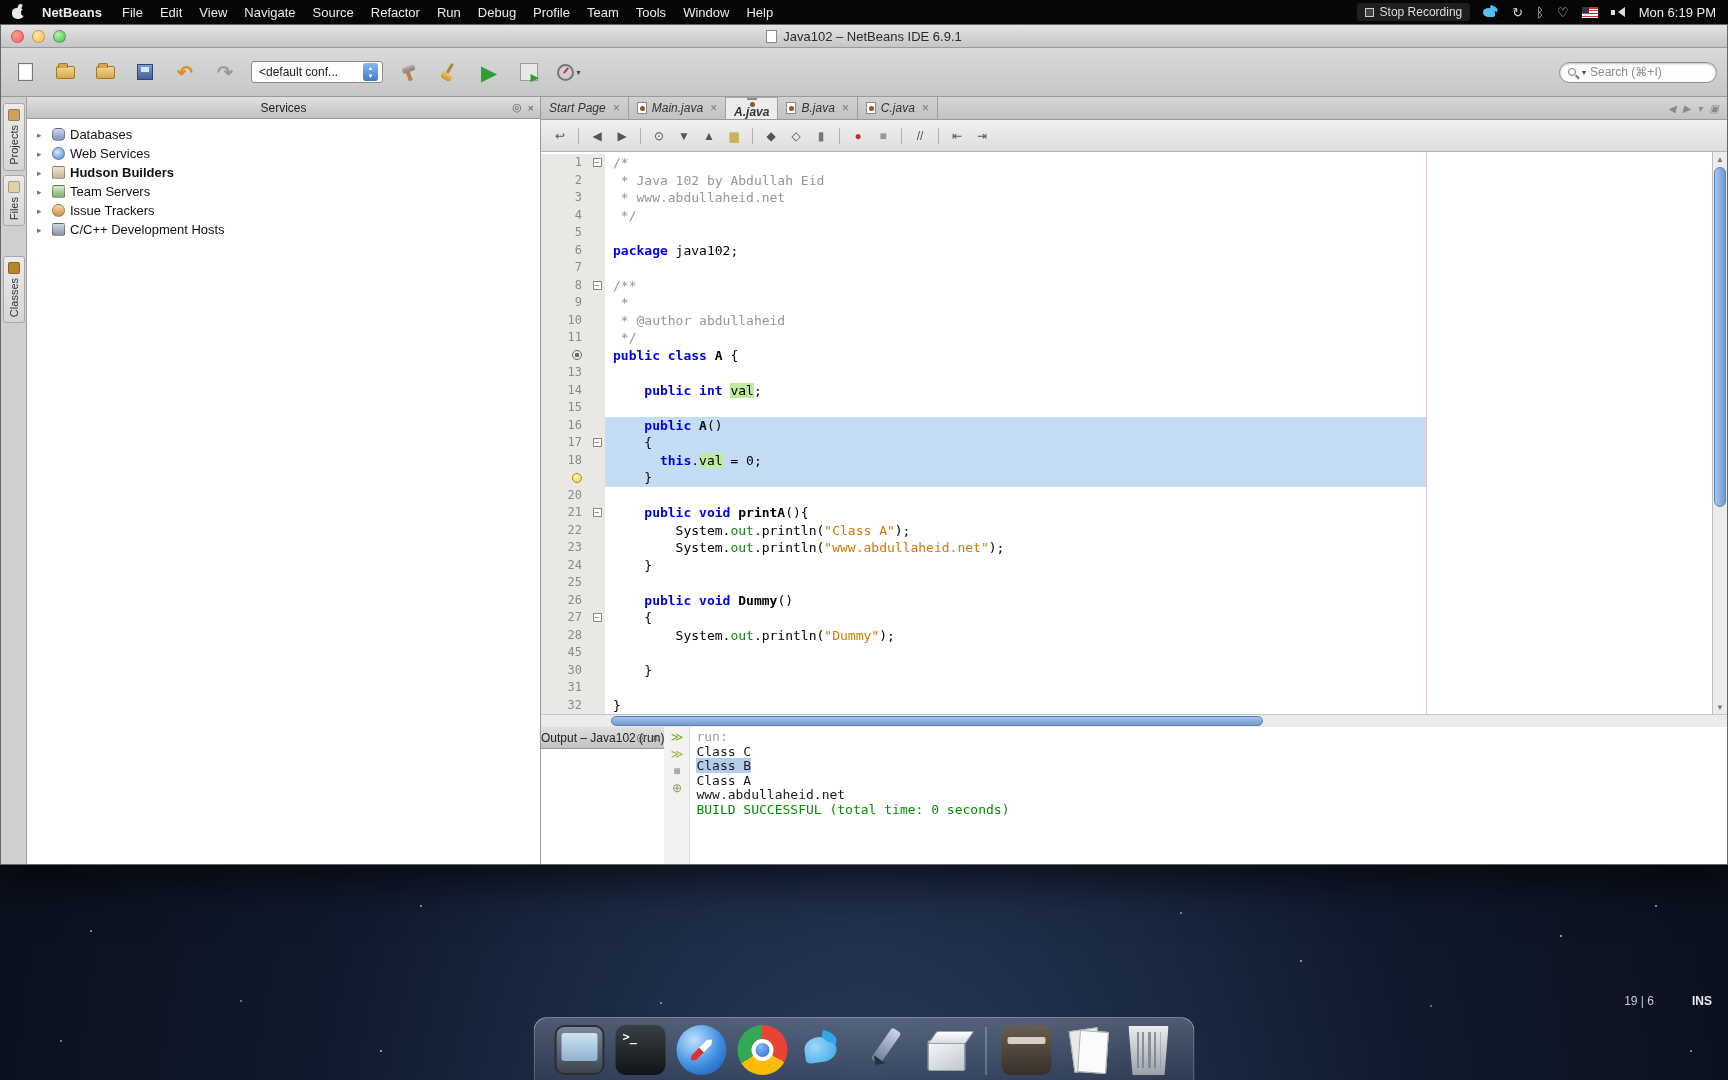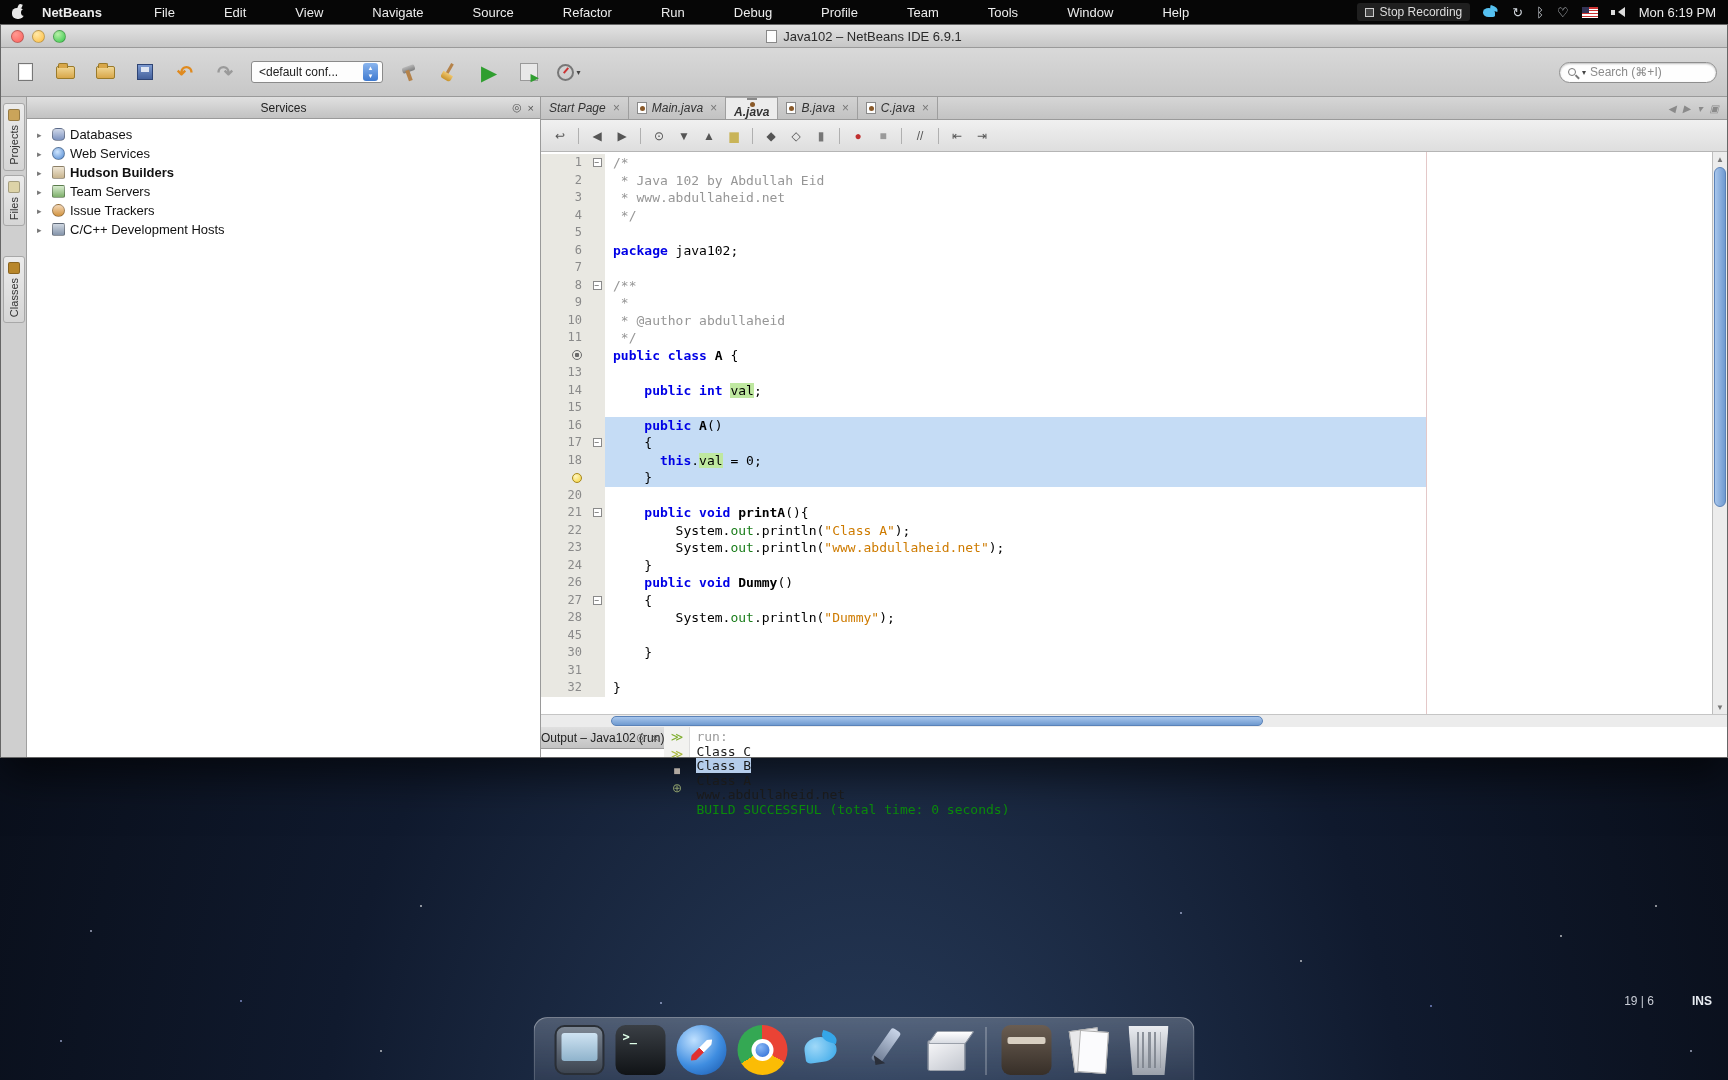--- a/index.html
+++ b/index.html
@@ -19,42 +19,42 @@
     color:#ececec; display:flex; align-items:center; padding:0 12px; font-size:13px; z-index:50; }
   .apple { position:relative; width:14px; height:16px; margin-right:16px; }
   .apple::before { content:""; position:absolute; left:0; top:4px; width:12px; height:11px;
     background:#e8e8e8; border-radius:40% 40% 46% 46%; }
   .apple::after { content:""; position:absolute; right:-2px; top:5px; width:7px; height:7px;
     background:#060606; border-radius:50%; }
   .apple .leaf { position:absolute; left:6px; top:0; width:4px; height:5px; background:#e8e8e8;
     border-radius:60% 0 60% 0; transform:rotate(20deg); }
   .mb-app { font-weight:bold; margin-right:20px; }
   #menubar-menus { display:flex; gap:17px; }
-  .mb-item { cursor:default;margin-left:32px; }
+  .mb-item { cursor:default; }
   .mb-right { margin-left:auto; display:flex; align-items:center; gap:13px; }
   .rec-pill { display:flex; align-items:center; gap:6px; background:#1f1f1f; border-radius:3px;
     padding:2px 8px; font-size:12px; color:#ddd; }
   .rec-stop-icon { width:9px; height:9px; border:1.5px solid #ccc; background:#444; }
   .mb-ico { font-size:13px; color:#cfd4da; line-height:1; }
   .twitter-bird { position:relative; width:16px; height:12px; }
   .twitter-bird::before { content:""; position:absolute; left:0; top:2px; width:12px; height:9px;
     background:#55c0f0; border-radius:60% 70% 20% 60%; }
   .twitter-bird::after { content:""; position:absolute; left:7px; top:0; width:8px; height:5px;
     background:#55c0f0; border-radius:0 80% 0 60%; transform:rotate(14deg); }
   .flag { width:16px; height:11px; position:relative;
     background:repeating-linear-gradient(#c33 0 1.5px, #fff 1.5px 3px); }
   .flag::before { content:""; position:absolute; left:0; top:0; width:7px; height:6px; background:#335; }
   .spk { position:relative; width:15px; height:13px; }
   .spk::before { content:""; position:absolute; left:0; top:4px; width:4px; height:5px; background:#ddd; }
   .spk::after { content:""; position:absolute; left:2px; top:1px; border:5.5px solid transparent;
     border-right:7px solid #ddd; }
   .mb-clock { font-size:13px; }
 
   
-  #window { position:absolute; top:24px; left:0; width:1728px; height:734px;
+  #window { position:absolute; top:24px; left:0; width:1728px; height:841px;
     border:1px solid #666; box-shadow:0 18px 40px rgba(0,0,0,.6); background:#d4d4d4; }
   #titlebar { position:absolute; top:0; left:0; right:0; height:23px;
     background:linear-gradient(#e3e3e3,#c6c6c6); border-bottom:1px solid #9a9a9a;
     display:flex; align-items:center; justify-content:center; }
   .lights { position:absolute; left:10px; top:5px; display:flex; gap:8px; }
   .light { width:13px; height:13px; border-radius:50%; border:1px solid rgba(0,0,0,.25); }
   .light.red { background:radial-gradient(circle at 35% 30%, #ff9a92, #fc615d); }
   .light.yellow { background:radial-gradient(circle at 35% 30%, #ffe9a8, #fdbc40); }
   .light.green { background:radial-gradient(circle at 35% 30%, #b8f0a8, #34c749); }
   .title-doc-icon { width:11px; height:13px; background:#fdfdfd; border:1px solid #888; margin-right:6px; }
@@ -487,20 +487,21 @@
               <div class="cl"><span class="gut">15</span><span class="foldcol"></span><span class="codetext"></span></div>
               <div class="cl sel"><span class="gut">16</span><span class="foldcol"></span><span class="codetext"><span class="tk-pl">    </span><span class="tk-kw">public</span><span class="tk-bold"> A</span><span class="tk-pl">()</span></span></div>
               <div class="cl sel"><span class="gut">17</span><span class="foldcol"><span class="foldbox">−</span></span><span class="codetext"><span class="tk-pl">    {</span></span></div>
               <div class="cl sel"><span class="gut">18</span><span class="foldcol"></span><span class="codetext"><span class="tk-pl">      </span><span class="tk-kw">this</span><span class="tk-pl">.</span><span class="tk-hl">val</span><span class="tk-pl"> = 0;</span></span></div>
               <div class="cl sel"><span class="gut"><span class="bulb"></span></span><span class="foldcol"></span><span class="codetext"><span class="tk-pl">    }</span></span></div>
               <div class="cl"><span class="gut">20</span><span class="foldcol"></span><span class="codetext"></span></div>
               <div class="cl"><span class="gut">21</span><span class="foldcol"><span class="foldbox">−</span></span><span class="codetext"><span class="tk-pl">    </span><span class="tk-kw">public void</span><span class="tk-bold"> printA</span><span class="tk-pl">(){</span></span></div>
               <div class="cl"><span class="gut">22</span><span class="foldcol"></span><span class="codetext"><span class="tk-pl">        System.</span><span class="tk-fld">out</span><span class="tk-pl">.println(</span><span class="tk-str">"Class A"</span><span class="tk-pl">);</span></span></div>
               <div class="cl"><span class="gut">23</span><span class="foldcol"></span><span class="codetext"><span class="tk-pl">        System.</span><span class="tk-fld">out</span><span class="tk-pl">.println(</span><span class="tk-str">"www.abdullaheid.net"</span><span class="tk-pl">);</span></span></div>
               <div class="cl"><span class="gut">24</span><span class="foldcol"></span><span class="codetext"><span class="tk-pl">    }</span></span></div>
+              <div class="cl"><span class="gut">25</span><span class="foldcol"></span><span class="codetext"></span></div>
               <div class="cl"><span class="gut">26</span><span class="foldcol"></span><span class="codetext"><span class="tk-pl">    </span><span class="tk-kw">public void</span><span class="tk-bold"> Dummy</span><span class="tk-pl">()</span></span></div>
               <div class="cl"><span class="gut">27</span><span class="foldcol"><span class="foldbox">−</span></span><span class="codetext"><span class="tk-pl">    {</span></span></div>
               <div class="cl"><span class="gut">28</span><span class="foldcol"></span><span class="codetext"><span class="tk-pl">        System.</span><span class="tk-fld">out</span><span class="tk-pl">.println(</span><span class="tk-str">"Dummy"</span><span class="tk-pl">);</span></span></div>
               <div class="cl"><span class="gut">45</span><span class="foldcol"></span><span class="codetext"></span></div>
               <div class="cl"><span class="gut">30</span><span class="foldcol"></span><span class="codetext"><span class="tk-pl">    }</span></span></div>
               <div class="cl"><span class="gut">31</span><span class="foldcol"></span><span class="codetext"></span></div>
               <div class="cl"><span class="gut">32</span><span class="foldcol"></span><span class="codetext"><span class="tk-pl">}</span></span></div>
             </div>
           <div class="vscroll">
             <div class="vs-arrow">▲</div>

